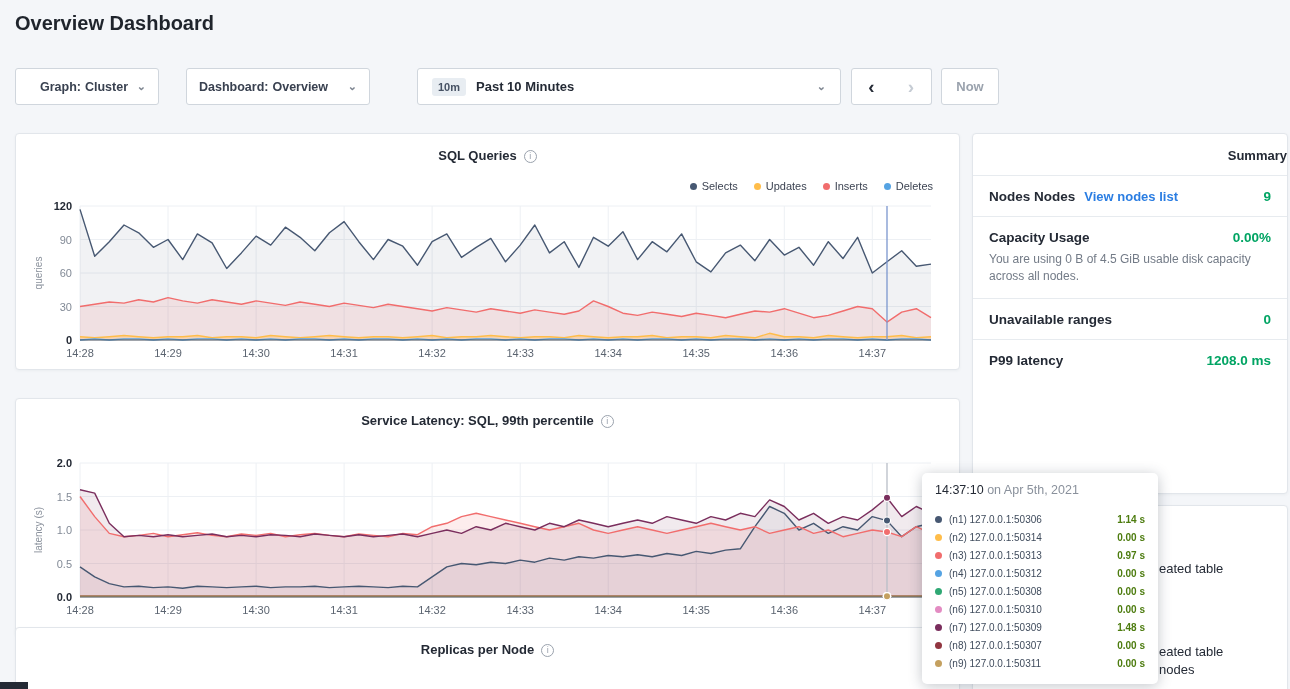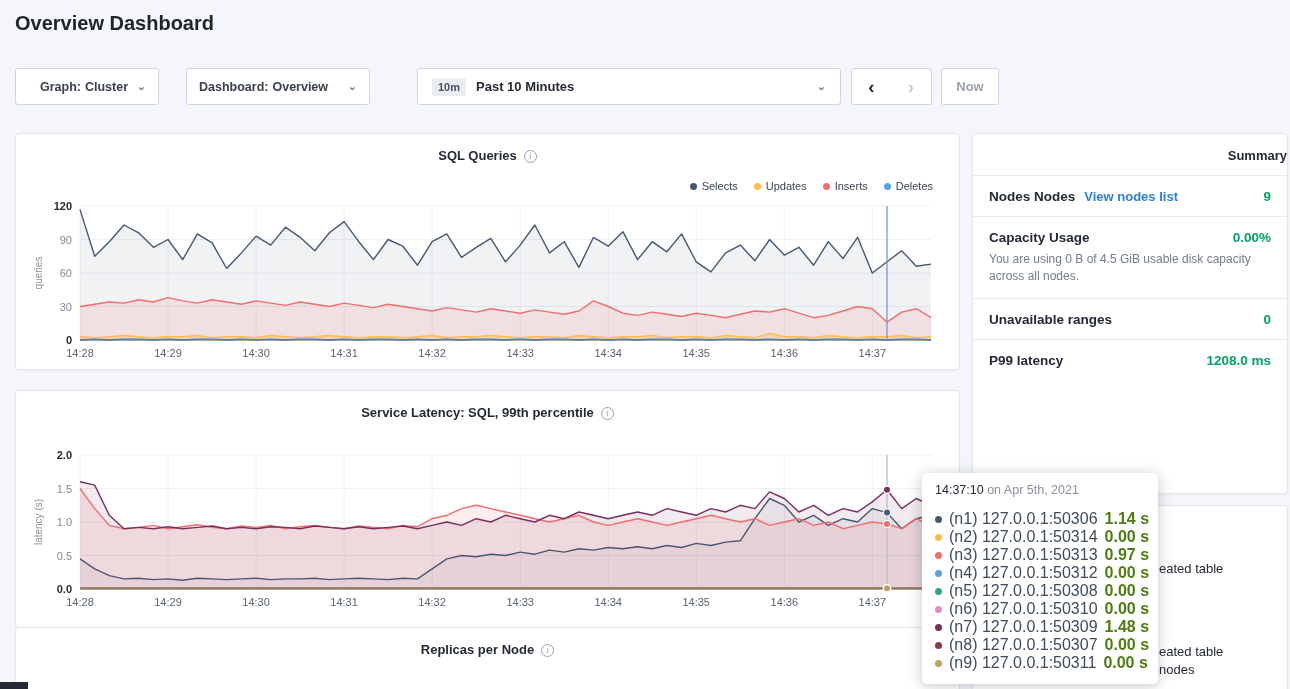--- a/index.html
+++ b/index.html
@@ -28,21 +28,21 @@
   .time-badge { background:#e8edf2; border-radius:3px; font-size:11px; font-weight:700; color:#475264; padding:3px 6px; }
   .time-sel .chev { margin-left:auto; }
   .nav-btn { width:41px; justify-content:center; font-size:19px; color:#242a35; font-weight:700; }
   #btn-prev { left:851px; border-top-right-radius:0; border-bottom-right-radius:0; }
   #btn-next { left:891px; color:#c6ccd4; border-left:none; border-top-left-radius:0; border-bottom-left-radius:0; }
   .now-btn { left:941px; width:58px; justify-content:center; font-size:13px; font-weight:700; color:#9aa2ad; }
   
   .card { position:absolute; background:#fff; border:1px solid #e2e6eb; border-radius:4px;
           box-shadow:0 1px 3px rgba(60,70,85,.05); }
   #card-sql      { left:15px;  top:133px; width:945px; height:237px; }
-  #card-latency  { left:15px;  top:390px; width:945px; height:238px; }
+  #card-latency  { left:15px;  top:398px; width:945px; height:238px; }
   #card-replicas { left:15px;  top:627px; width:945px; height:130px; }
   #card-summary  { left:972px; top:133px; width:316px; height:361px; }
   #card-events   { left:972px; top:505px; width:316px; height:240px; }
   .chart-title-row { position:absolute; top:14px; left:0; right:0; text-align:center;
                      font-size:13px; font-weight:700; color:#242a35; }
   .info-icon { display:inline-block; width:13px; height:13px; line-height:11px; border:1px solid #9aa2ad;
                border-radius:50%; color:#9aa2ad; font-size:9px; font-weight:400; text-align:center;
                margin-left:7px; vertical-align:1px; }
   .legend { position:absolute; top:46px; right:26px; display:flex; gap:16px; font-size:11px; color:#3c4352; }
   .legend-item { display:flex; align-items:center; gap:5px; }
@@ -65,21 +65,21 @@
   .frag { position:absolute; font-size:13px; color:#242a35; white-space:nowrap; }
   .frag-0 { left:186px; top:55px; }
   .frag-1 { left:186px; top:138px; }
   .frag-2 { left:186px; top:156px; }
   
   .tooltip { position:absolute; left:922px; top:473px; width:236px; z-index:40; background:#fff;
              border-radius:5px; box-shadow:0 2px 14px rgba(40,50,70,.28); padding:10px 13px 12px; }
   .tt-head { font-size:12.5px; margin-bottom:13px; }
   .tt-time { color:#242a35; }
   .tt-date { color:#8a919c; }
-  .tt-row { display:flex; align-items:center; gap:7px; height:18px; font-size:16px; }
+  .tt-row { display:flex; align-items:center; gap:7px; height:18px; font-size:10px;justify-content:center; }
   .tt-dot { width:7px; height:7px; border-radius:50%; flex:none; }
   .tt-label { color:#3f4b5c; flex:1; white-space:nowrap; }
   .tt-val { font-weight:700; color:#4d7c0f; white-space:nowrap; }
   
   .corner-box { position:absolute; left:0; top:682px; width:28px; height:7px; background:#242a35; z-index:60; }
   svg text { font-family:"Liberation Sans", sans-serif; }
 </style>
 </head>
 <body>
 

